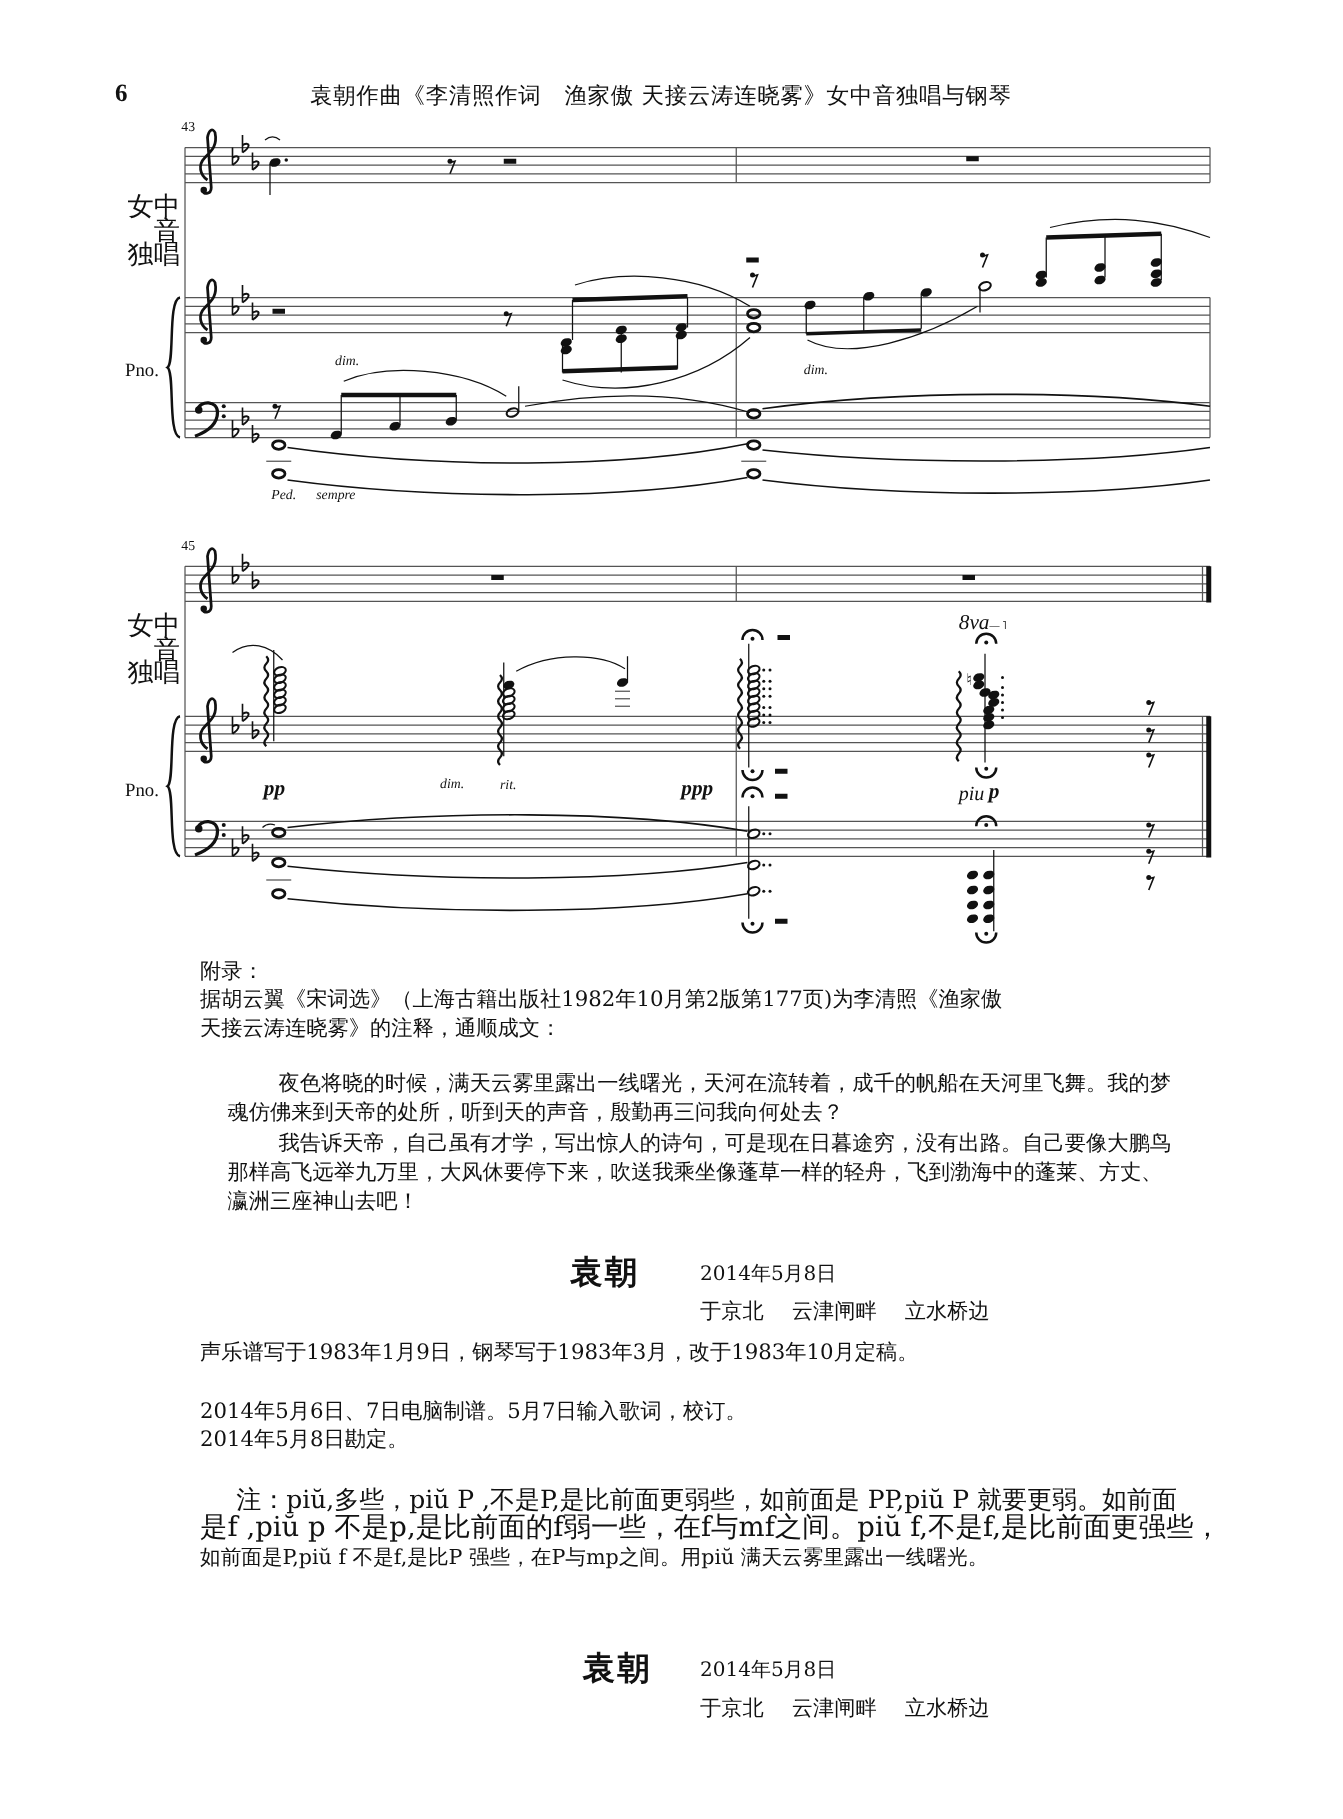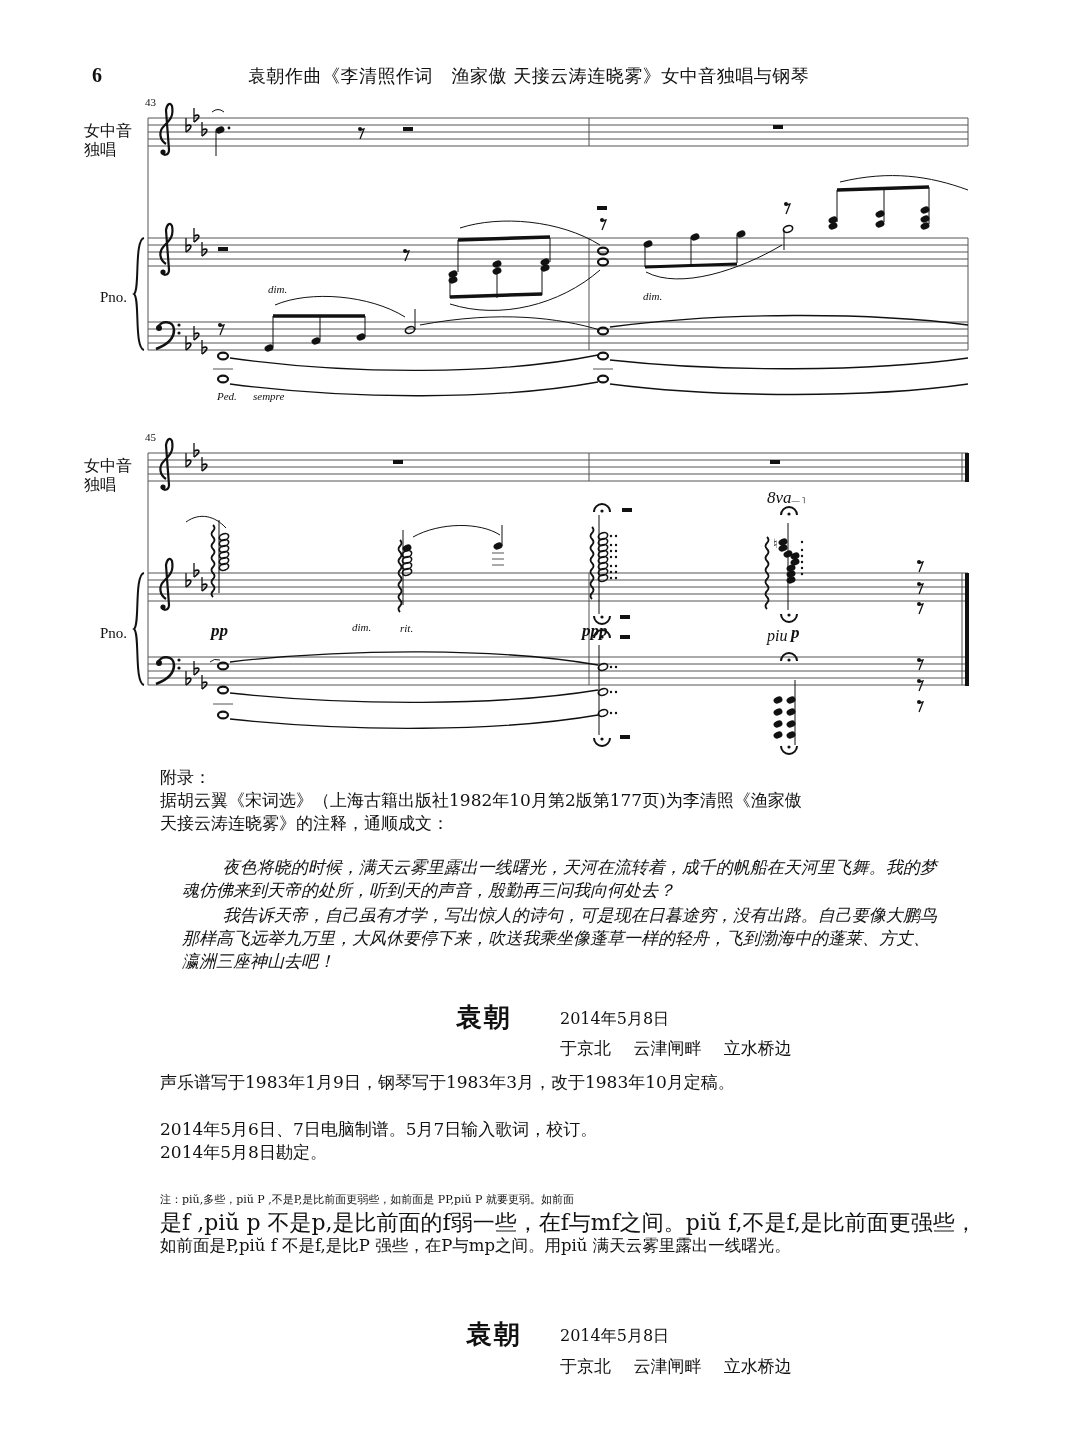--- a/index.html
+++ b/index.html
@@ -2,28 +2,28 @@
 <html><head>
 <meta charset="utf-8">
 <style>
   html, body { margin: 0; padding: 0; background: #ffffff; }
   body { width: 1074px; height: 1455px; position: relative; overflow: hidden;
          font-family: "DejaVu Serif", "Liberation Serif", serif; color: #111; }
   .abs { position: absolute; }
   .page-num { left: 92px; top: 64px; font-size: 20px; font-weight: bold; font-family: "Liberation Serif", serif; }
   .header-title { left: 248px; top: 64px; font-size: 18px; letter-spacing: 0.5px; white-space: nowrap; }
   .measure-num { font-size: 11px; font-family: "Liberation Serif", serif; }
-  .inst-label { font-size: 16px; line-height: 19px; width: 60px; }
+  .inst-label { font-size: 21px; text-align: right; line-height: 19px; width: 60px; margin-top: 35px; }
   .pno-label { font-size: 15px; font-family: "Liberation Serif", serif; }
   svg.score { position: absolute; left: 0; top: 0; }
   .mark-it { font-family: "Liberation Serif", serif; font-style: italic; font-size: 11px; }
   .dyn { font-family: "Liberation Serif", serif; font-style: italic; font-weight: bold; font-size: 17px; }
   .text-block { left: 160px; font-size: 17px; line-height: 23px; white-space: nowrap; }
   .para { left: 160px; width: 780px; font-size: 17px; line-height: 23px; }
-  .indent { text-indent: 2.2em; font-style: italic; }
+  .indent { text-indent: 2.2em; }
   .sig-name { font-size: 26px; font-weight: bold; font-family: "DejaVu Sans", sans-serif; letter-spacing: 2px; }
   .sig-date { font-size: 16px; }
   .sig-place { font-size: 17px; word-spacing: 0px; white-space: pre; }
 </style>
 </head>
 <body>
 
 <div class="abs page-num">6</div>
 <div class="abs header-title">袁朝作曲《李清照作词　渔家傲 天接云涛连晓雾》女中音独唱与钢琴</div>
 
@@ -362,39 +362,39 @@
 
 <div class="abs measure-num" style="left:145px; top:431px;">45</div>
 <div class="abs inst-label" style="left:84px; top:456px;">
   <div>女中音</div>
   <div>独唱</div>
 </div>
 <div class="abs pno-label" style="left:100px; top:625px;">Pno.</div>
 <div class="abs dyn" style="left:211px; top:621px;">pp</div>
 <div class="abs mark-it" style="left:352px; top:621px;">dim.</div>
 <div class="abs mark-it" style="left:400px; top:622px;">rit.</div>
-<div class="abs dyn" style="left:582px; top:621px;">ppp</div>
+<div class="abs dyn" style="left:545px; top:621px;">ppp</div>
 <div class="abs" style="left:767px; top:488px; font-family:'Liberation Serif',serif; font-size:17px; font-style:italic;">
   <span>8va</span><span style="font-size:9px;">— ˥</span>
 </div>
 <div class="abs mark-it" style="left:767px; top:627px; font-size:16px;">piu</div>
 <div class="abs dyn" style="left:791px; top:623px;">p</div>
 
 <div class="abs text-block" style="top:766px;">附录：</div>
 <div class="abs text-block" style="top:789px;">据胡云翼《宋词选》（上海古籍出版社1982年10月第2版第177页)为李清照《渔家傲</div>
 <div class="abs text-block" style="top:812px;">天接云涛连晓雾》的注释，通顺成文：</div>
 <div class="abs para indent" style="left:182px; width:760px; top:856px; text-indent:2.4em;">夜色将晓的时候，满天云雾里露出一线曙光，天河在流转着，成千的帆船在天河里飞舞。我的梦魂仿佛来到天帝的处所，听到天的声音，殷勤再三问我向何处去？</div>
 <div class="abs para indent" style="left:182px; width:760px; top:904px; text-indent:2.4em;">我告诉天帝，自己虽有才学，写出惊人的诗句，可是现在日暮途穷，没有出路。自己要像大鹏鸟那样高飞远举九万里，大风休要停下来，吹送我乘坐像蓬草一样的轻舟，飞到渤海中的蓬莱、方丈、瀛洲三座神山去吧！</div>
 
 <div class="abs sig-name" style="left:456px; top:1000px;">袁朝</div>
 <div class="abs sig-date" style="left:560px; top:1009px;">2014年5月8日</div>
 <div class="abs sig-place" style="left:560px; top:1037px;">于京北　 云津闸畔　 立水桥边</div>
 
 <div class="abs text-block" style="top:1071px;">声乐谱写于1983年1月9日，钢琴写于1983年3月，改于1983年10月定稿。</div>
 <div class="abs text-block" style="top:1118px;">2014年5月6日、7日电脑制谱。5月7日输入歌词，校订。</div>
 <div class="abs text-block" style="top:1141px;">2014年5月8日勘定。</div>
-<div class="abs text-block" style="top:1188px; font-size:11px;">注：piŭ,多些，piŭ P ,不是P,是比前面更弱些，如前面是 PP,piŭ P 就要更弱。如前面</div>
+<div class="abs text-block" style="top:1188px; font-size:20px;margin-left:29px;">注：piŭ,多些，piŭ P ,不是P,是比前面更弱些，如前面是 PP,piŭ P 就要更弱。如前面</div>
 <div class="abs text-block" style="top:1211px; font-size:22px;">是f ,piŭ p 不是p,是比前面的f弱一些，在f与mf之间。piŭ f,不是f,是比前面更强些，</div>
 <div class="abs text-block" style="top:1234px; font-size:16.5px;">如前面是P,piŭ f 不是f,是比P 强些，在P与mp之间。用piŭ 满天云雾里露出一线曙光。</div>
 
 <div class="abs sig-name" style="left:466px; top:1317px;">袁朝</div>
 <div class="abs sig-date" style="left:560px; top:1326px;">2014年5月8日</div>
 <div class="abs sig-place" style="left:560px; top:1355px;">于京北　 云津闸畔　 立水桥边</div>
 
 </body></html>

